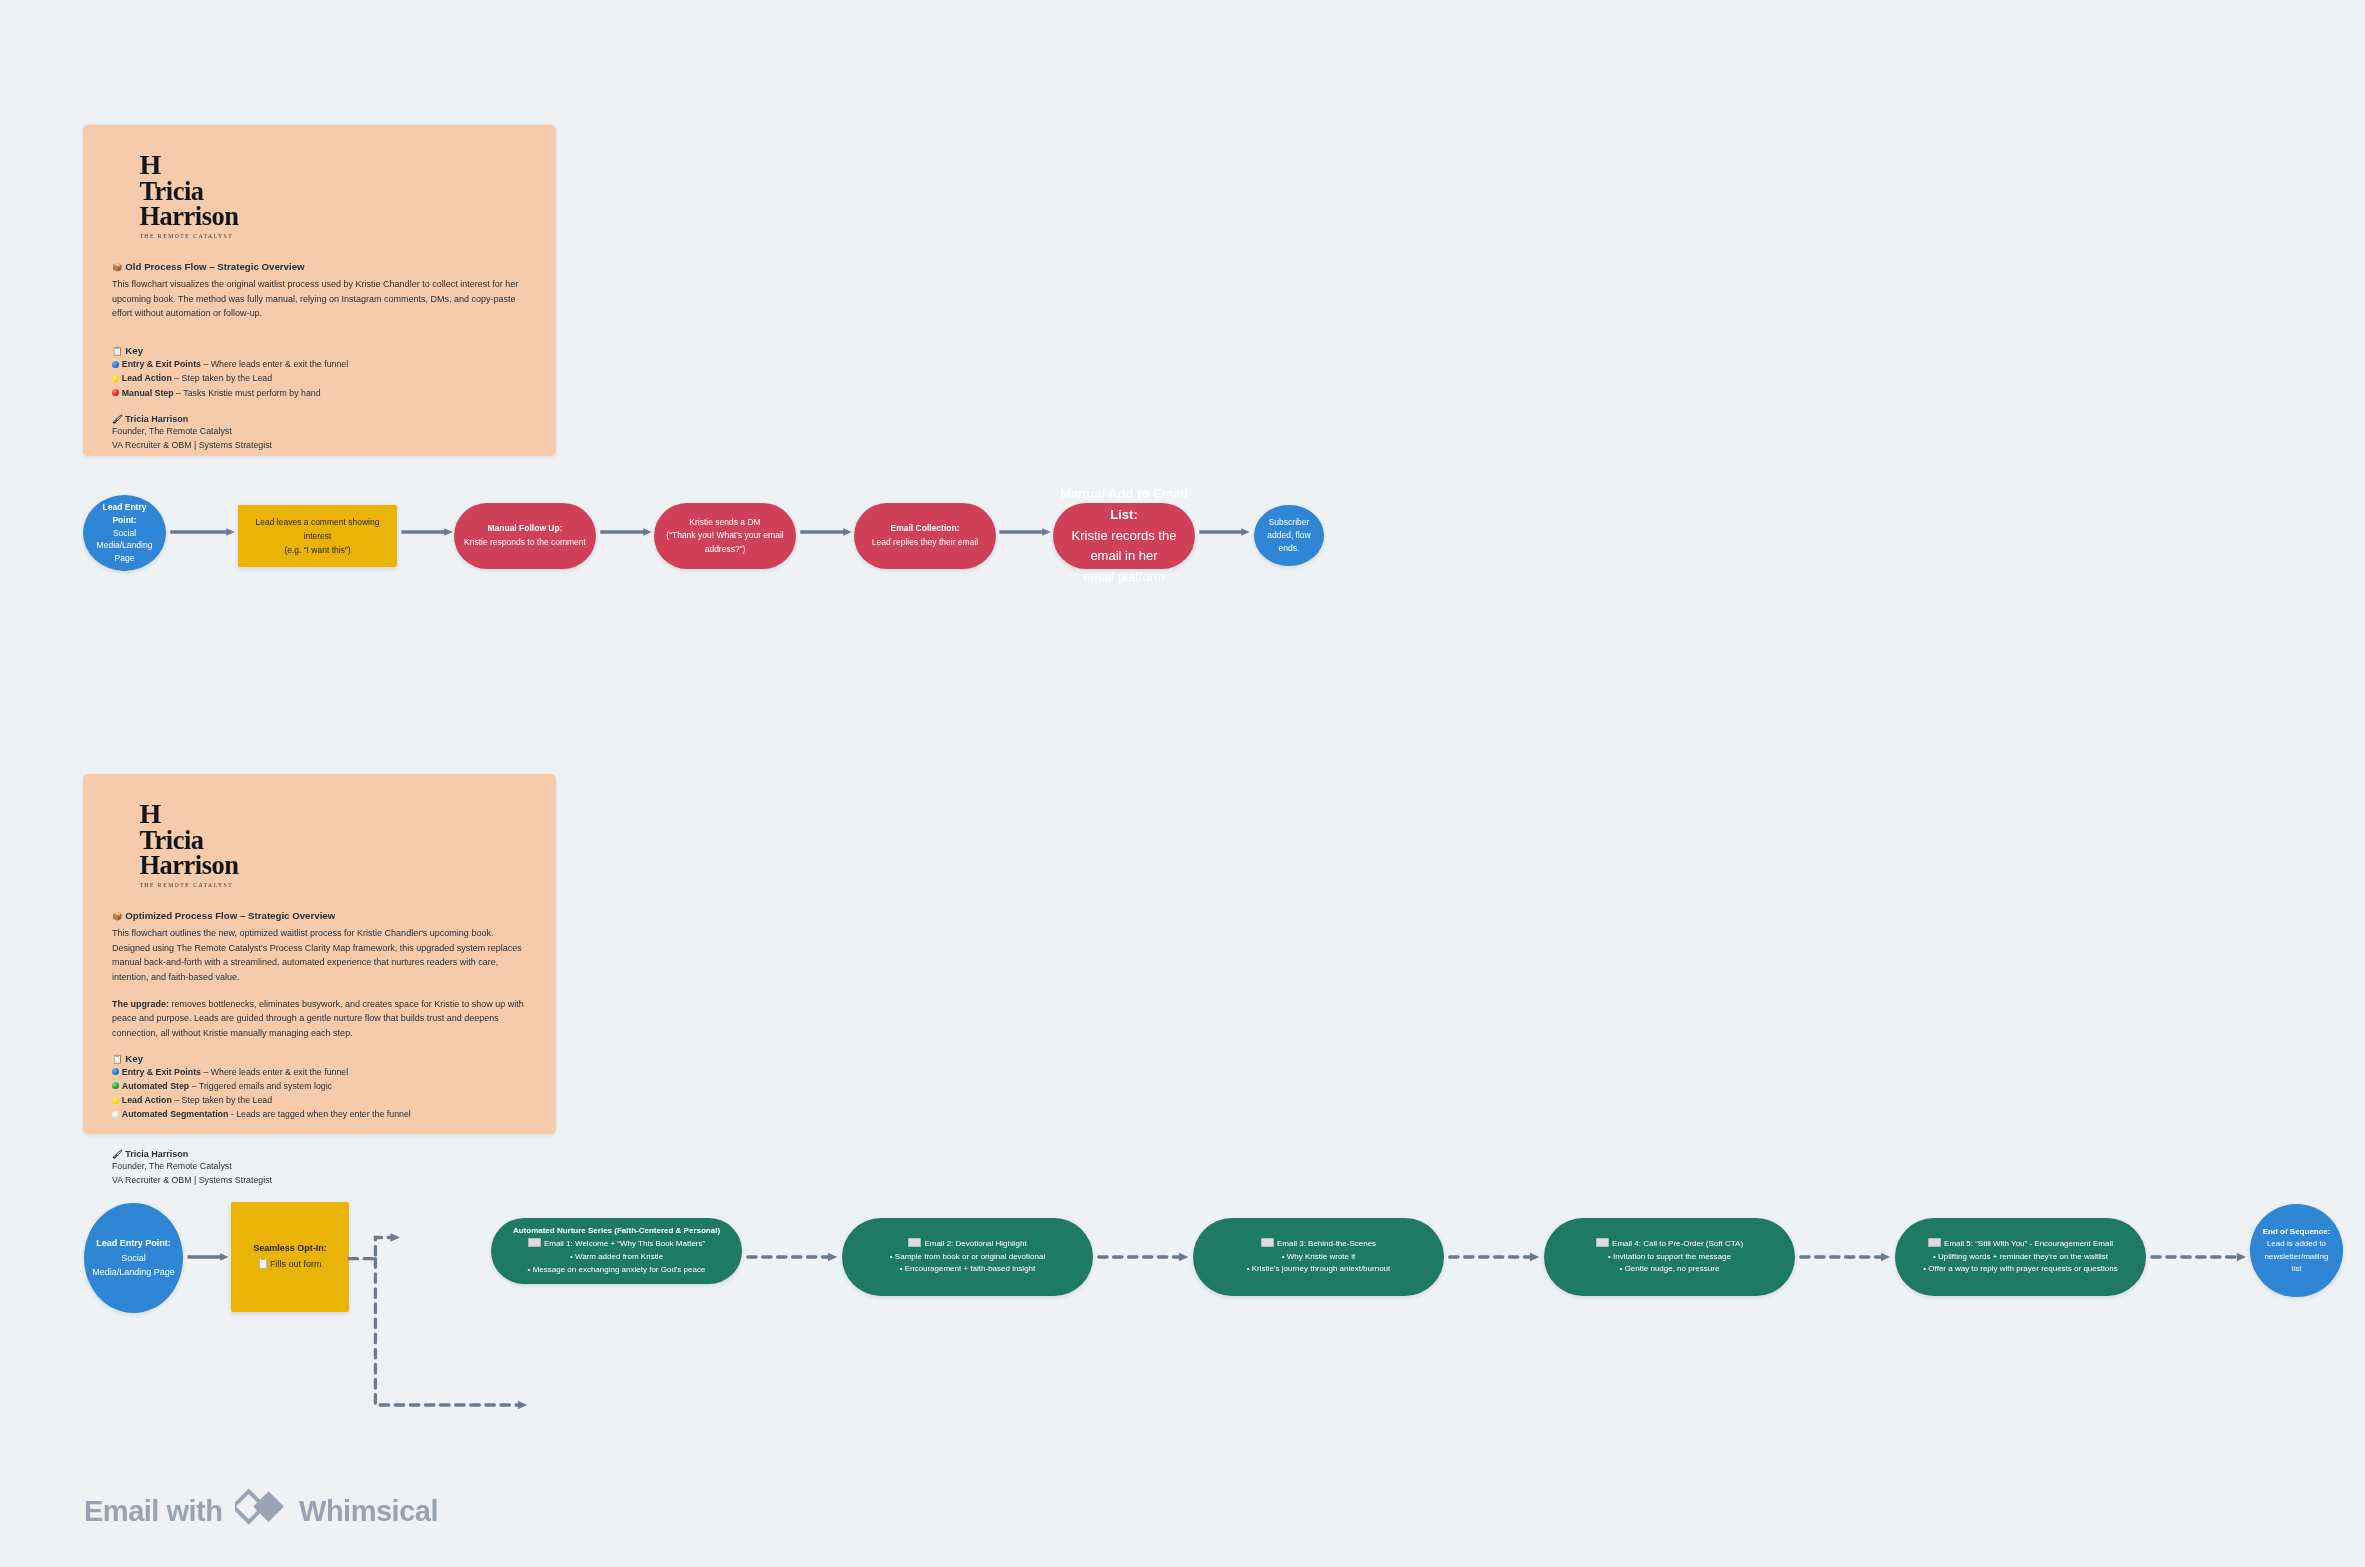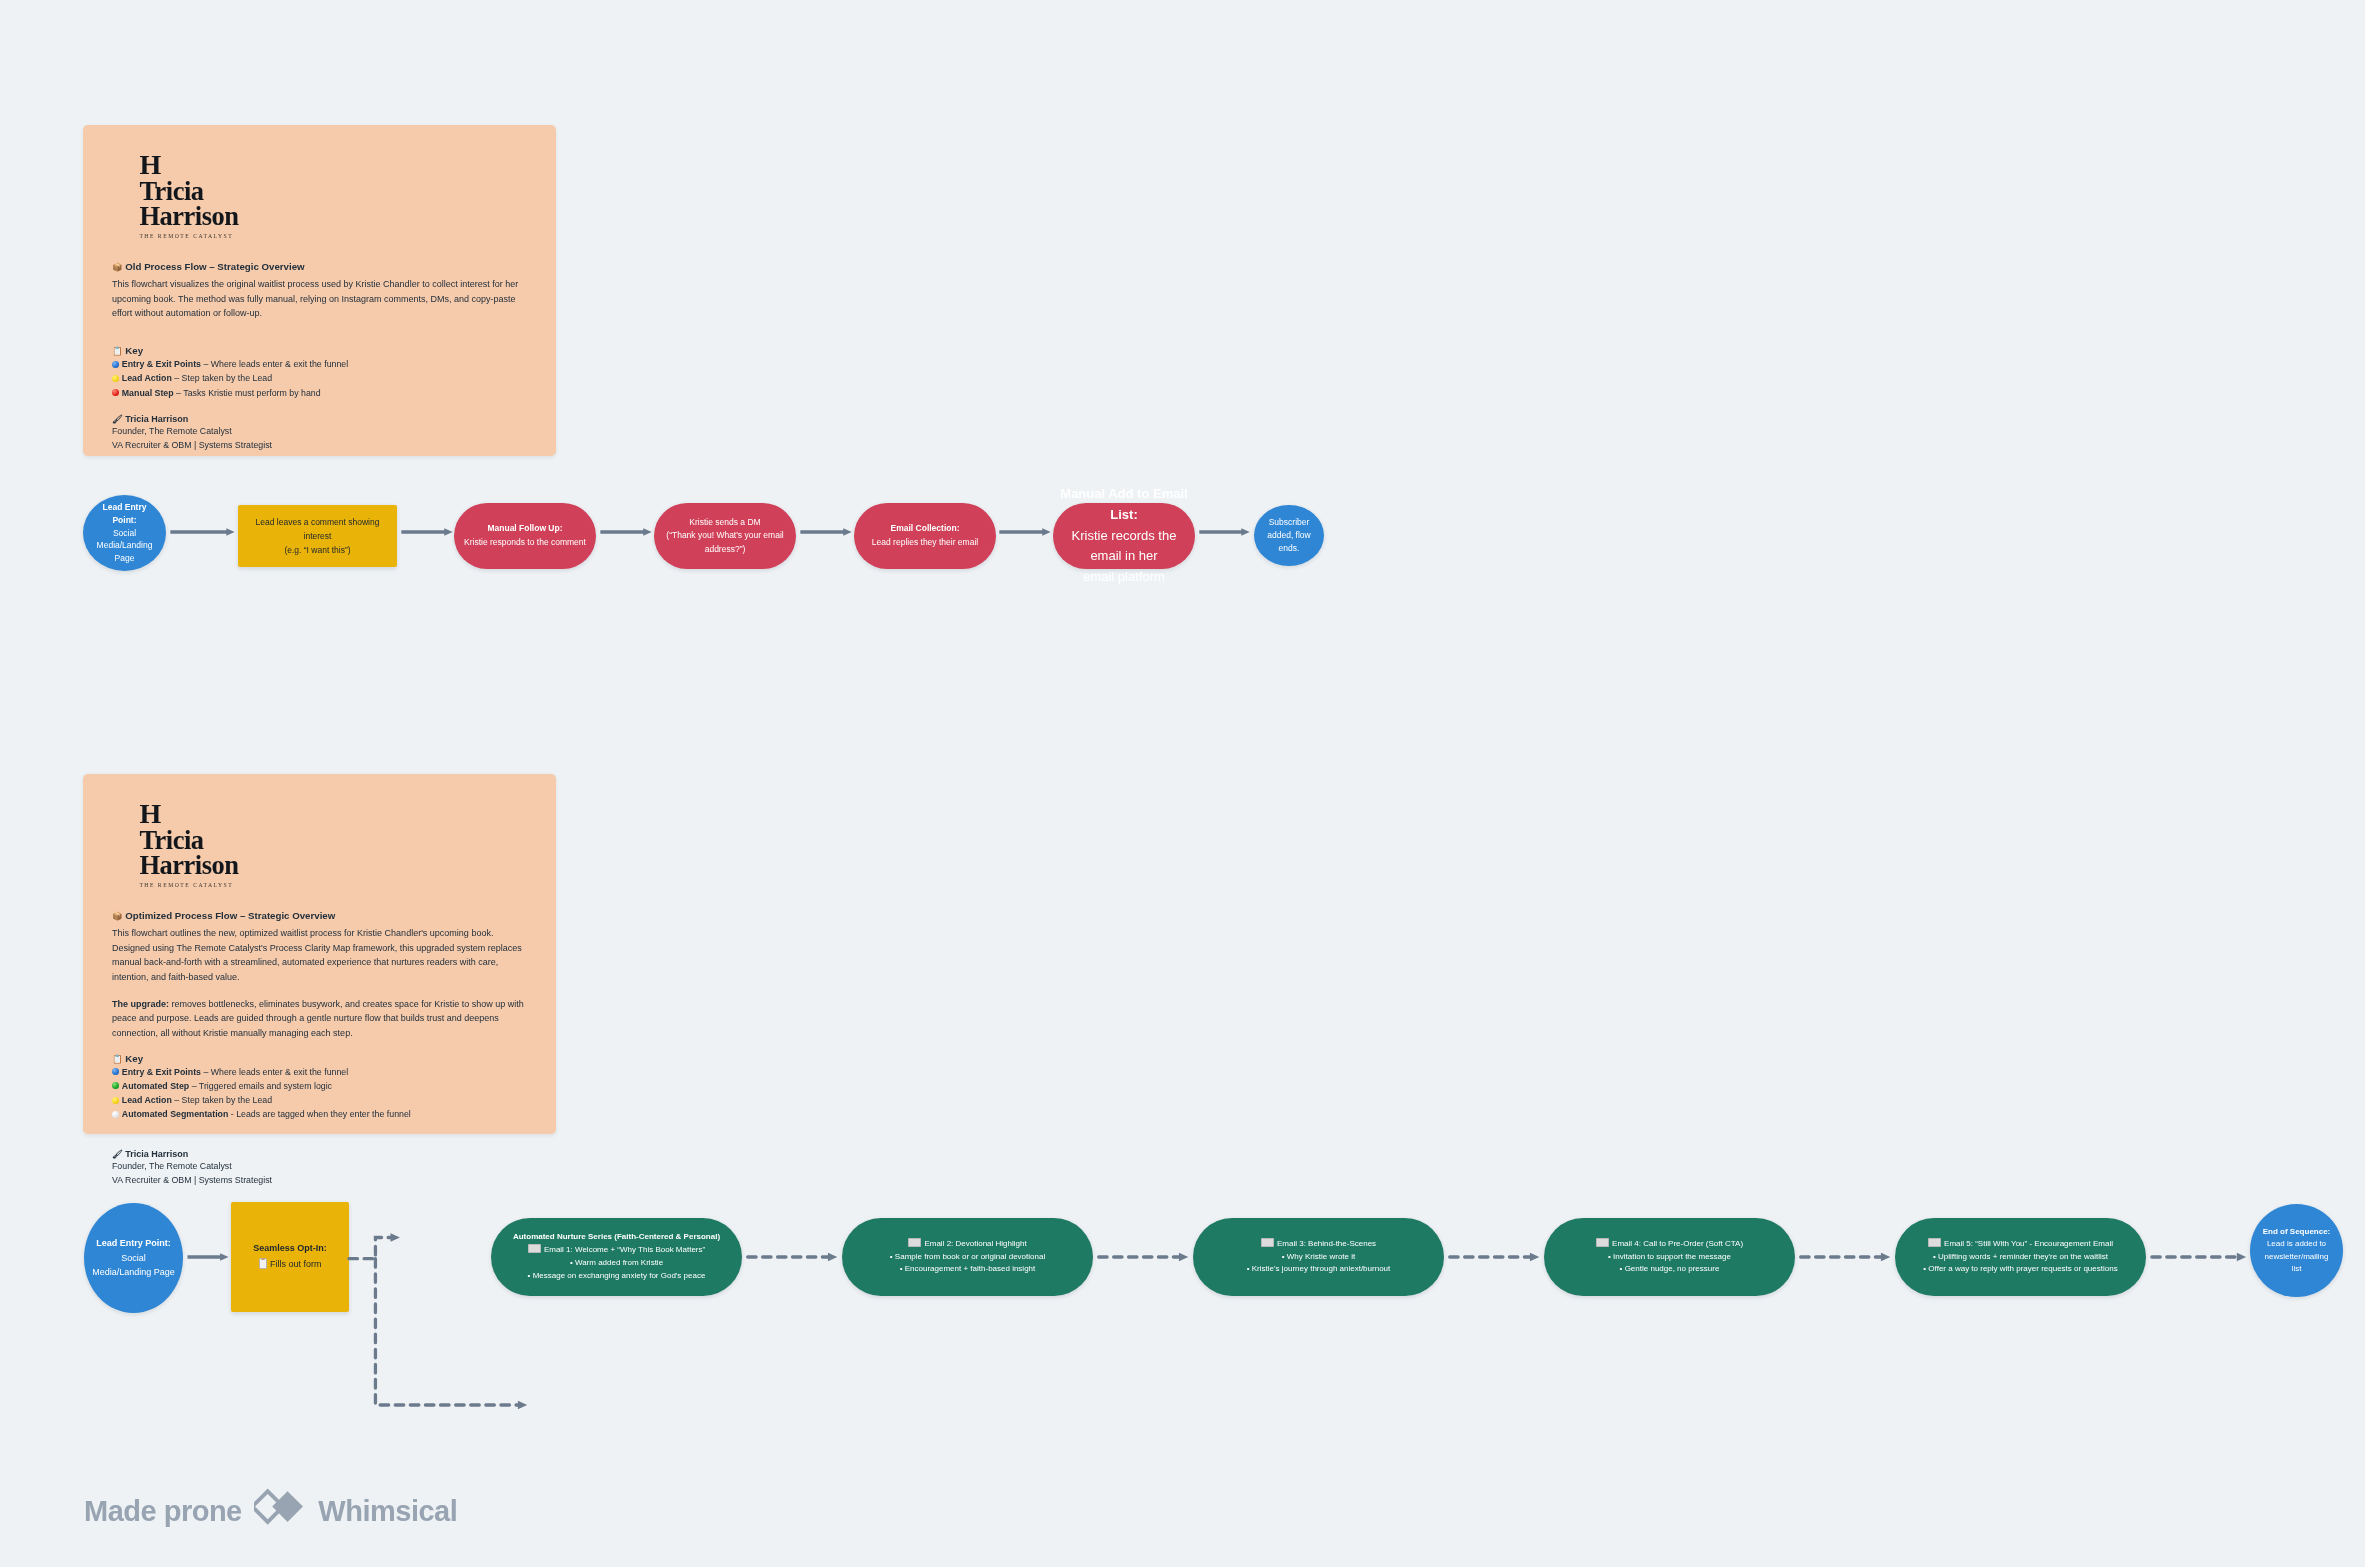--- a/index.html
+++ b/index.html
@@ -347,21 +347,21 @@
       <polygon points="108,15 88,6 88,24" fill="#6b7a8c"></polygon>
       <path d="M56,60 L56,370 L360,370" fill="none" stroke="#6b7a8c" stroke-width="7" stroke-dasharray="18 14" stroke-linecap="round"></path>
     </svg>
   </div>
   <div class="conn" style="left:515px; top:1398px;">
     <svg width="16" height="14" viewBox="0 0 34 30">
       <polygon points="26,15 6,6 6,24" fill="#6b7a8c"></polygon>
     </svg>
   </div>
 
-  <div class="node stadium green" style="left:491px; top:1218px; width:251px; height:78px;">
+  <div class="node stadium green" style="left:491px; top:1218px; width:251px; height:66px;">
     <div class="txt" style="font-size:8px; line-height:1.62;">
       <span class="t-b">Automated Nurture Series (Faith-Centered &amp; Personal)</span>
       <span><span class="envicon"></span><span>Email 1: Welcome + “Why This Book Matters”</span></span><br>
       <span>•  Warm added from Kristie</span><br>
       <span>•  Message on exchanging anxiety for God's peace</span>
     </div>
   </div>
 
   <div class="conn" style="left:747px; top:1250px;">
     <svg width="91" height="14" viewBox="0 0 192 30">
@@ -434,21 +434,21 @@
     <div class="txt" style="font-size:8px; line-height:1.55;">
       <span class="t-b">End of Sequence:</span>
       <span>Lead is added to</span><br>
       <span>newsletter/mailing</span><br>
       <span>list</span>
     </div>
   </div>
 
 
   <div class="footer" style="left:84px; top:1486px;">
-    <span>Made prone</span>
+    <span>Email with</span>
     <span style="display:inline-block;">
       <svg width="52" height="44" viewBox="0 0 110 92">
         <rect x="6" y="20" width="46" height="46" transform="rotate(45 29 43)" fill="none" stroke="#98a4b2" stroke-width="8"></rect>
         <rect x="48" y="20" width="46" height="46" transform="rotate(45 71 43)" fill="#98a4b2"></rect>
       </svg>
     </span>
     <span>Whimsical</span>
   </div>
 
 </div>

